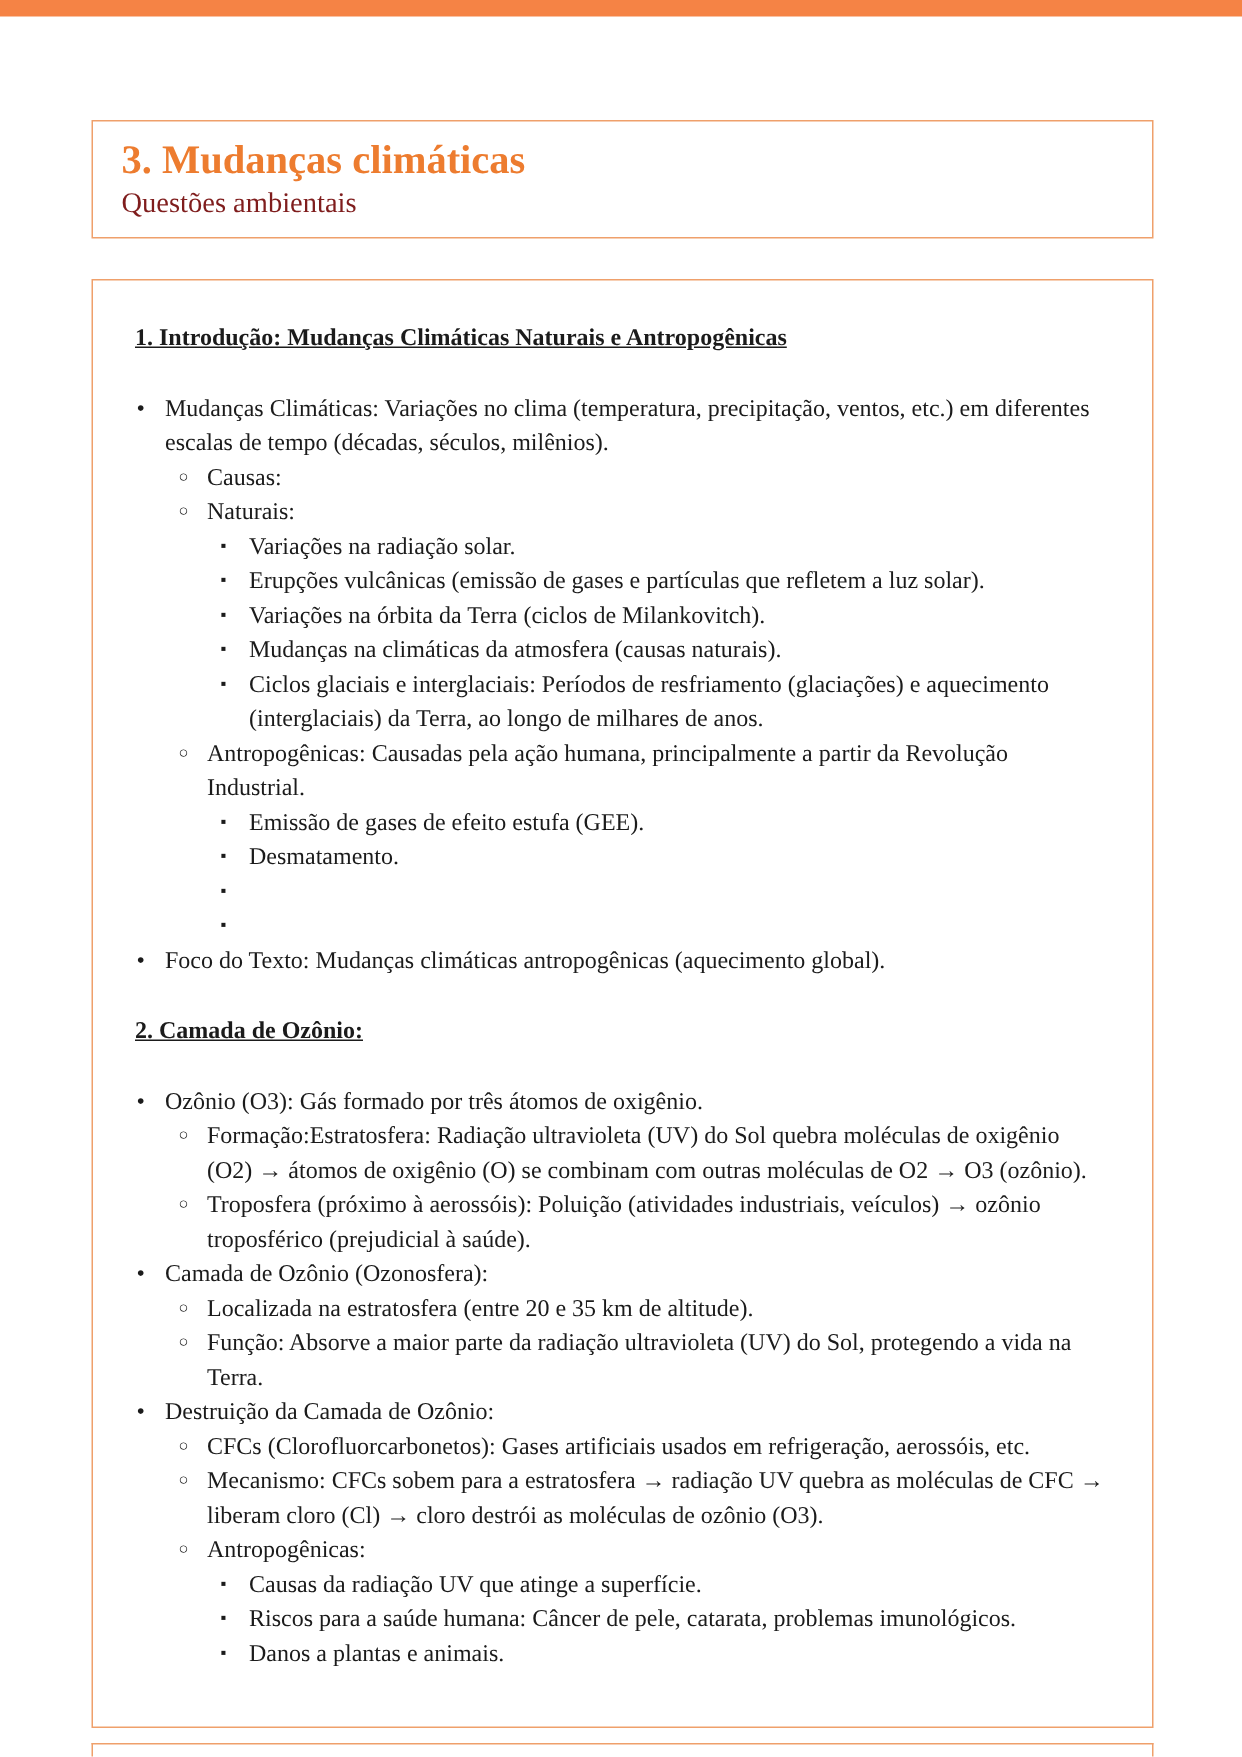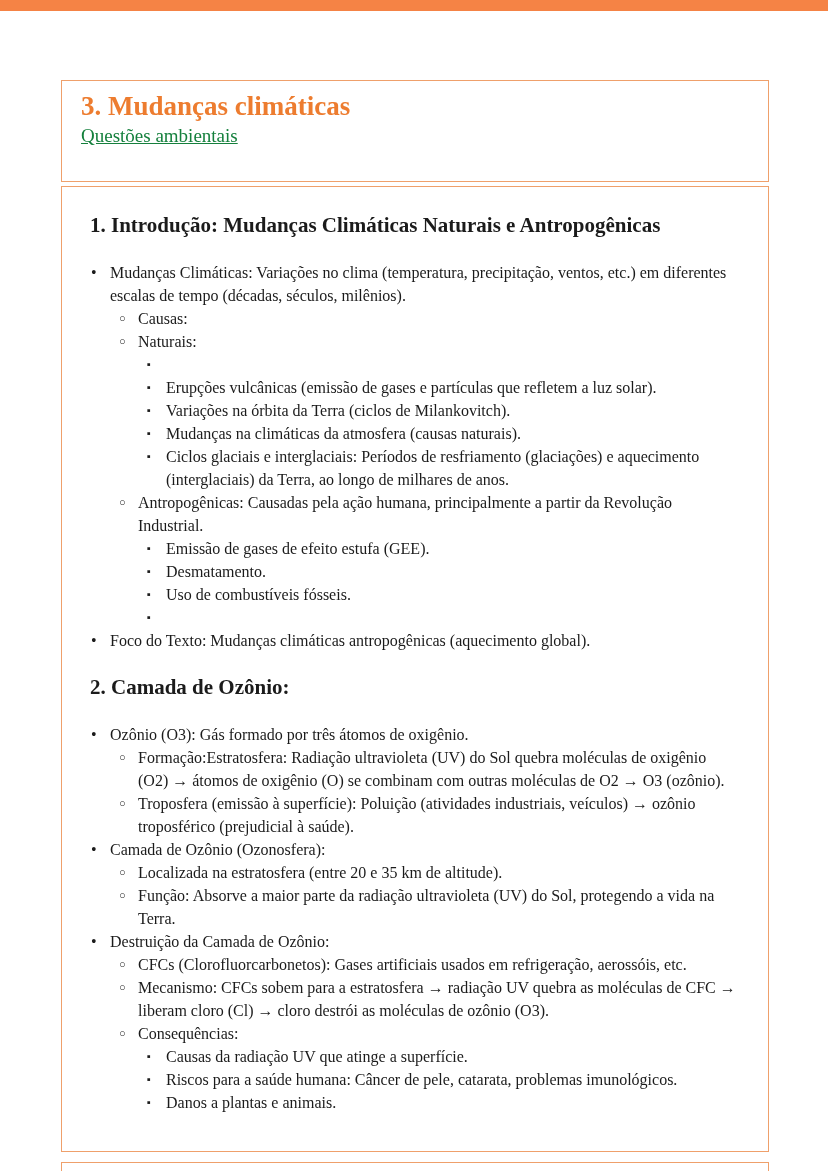--- a/index.html
+++ b/index.html
@@ -19,46 +19,46 @@
   }
   .card {
     position: absolute;
     left: 61px;
     width: 708px;
     background: #ffffff;
     border: 1px solid var(--accent-border, #efa06b);
   }
   .header-card {
     top: 80px;
-    height: 102px;
+    height: 79px;
     padding: 9px 19px 0 19px;
   }
   .header-title {
     font-size: 27px;
     font-weight: bold;
     color: var(--title, #ed7c2f);
     line-height: 1.25;
   }
   .header-subtitle {
     font-size: 19px;
-    color: #15803d;
+    color: #7f1d1d;
     line-height: 1.2;
     margin-top: 1px;
-    text-decoration: underline;
   }
   .content-card {
     top: 186px;
     height: 966px;
     padding: 27px 28px 0 28px;
   }
   .section-heading {
-    font-size: 21px;
+    font-size: 16px;
     font-weight: bold;
     line-height: 23px;
     margin-bottom: 24px;
+    text-decoration: underline;
   }
   .section-heading:not(:first-child) { margin-top: 24px; }
   .li {
     display: flex;
     font-size: 16px;
     line-height: 23px;
   }
   .bullet {
     flex: 0 0 19px;
     line-height: 23px;
@@ -95,20 +95,21 @@
       <div class="li lvl2">
         <span class="bullet">○</span>
         <span class="li-text">Causas:</span>
       </div>
       <div class="li lvl2">
         <span class="bullet">○</span>
         <span class="li-text">Naturais:</span>
       </div>
       <div class="li lvl3">
         <span class="bullet">▪</span>
+        <span class="li-text">Variações na radiação solar.</span>
       </div>
       <div class="li lvl3">
         <span class="bullet">▪</span>
         <span class="li-text">Erupções vulcânicas (emissão de gases e partículas que refletem a luz solar).</span>
       </div>
       <div class="li lvl3">
         <span class="bullet">▪</span>
         <span class="li-text">Variações na órbita da Terra (ciclos de Milankovitch).</span>
       </div>
       <div class="li lvl3">
@@ -126,41 +127,40 @@
       <div class="li lvl3">
         <span class="bullet">▪</span>
         <span class="li-text">Emissão de gases de efeito estufa (GEE).</span>
       </div>
       <div class="li lvl3">
         <span class="bullet">▪</span>
         <span class="li-text">Desmatamento.</span>
       </div>
       <div class="li lvl3">
         <span class="bullet">▪</span>
-        <span class="li-text">Uso de combustíveis fósseis.</span>
       </div>
       <div class="li lvl3">
         <span class="bullet">▪</span>
       </div>
       <div class="li lvl1">
         <span class="bullet">•</span>
         <span class="li-text">Foco do Texto: Mudanças climáticas antropogênicas (aquecimento global).</span>
       </div>
       <div class="section-heading">2. Camada de Ozônio:</div>
       <div class="li lvl1">
         <span class="bullet">•</span>
         <span class="li-text">Ozônio (O3): Gás formado por três átomos de oxigênio.</span>
       </div>
       <div class="li lvl2">
         <span class="bullet">○</span>
         <span class="li-text">Formação:Estratosfera: Radiação ultravioleta (UV) do Sol quebra moléculas de oxigênio (O2) → átomos de oxigênio (O) se combinam com outras moléculas de O2 → O3 (ozônio).</span>
       </div>
       <div class="li lvl2">
         <span class="bullet">○</span>
-        <span class="li-text">Troposfera (emissão à superfície): Poluição (atividades industriais, veículos) → ozônio troposférico (prejudicial à saúde).</span>
+        <span class="li-text">Troposfera (próximo à aerossóis): Poluição (atividades industriais, veículos) → ozônio troposférico (prejudicial à saúde).</span>
       </div>
       <div class="li lvl1">
         <span class="bullet">•</span>
         <span class="li-text">Camada de Ozônio (Ozonosfera):</span>
       </div>
       <div class="li lvl2">
         <span class="bullet">○</span>
         <span class="li-text">Localizada na estratosfera (entre 20 e 35 km de altitude).</span>
       </div>
       <div class="li lvl2">
@@ -174,21 +174,21 @@
       <div class="li lvl2">
         <span class="bullet">○</span>
         <span class="li-text">CFCs (Clorofluorcarbonetos): Gases artificiais usados em refrigeração, aerossóis, etc.</span>
       </div>
       <div class="li lvl2">
         <span class="bullet">○</span>
         <span class="li-text">Mecanismo: CFCs sobem para a estratosfera → radiação UV quebra as moléculas de CFC → liberam cloro (Cl) → cloro destrói as moléculas de ozônio (O3).</span>
       </div>
       <div class="li lvl2">
         <span class="bullet">○</span>
-        <span class="li-text">Consequências:</span>
+        <span class="li-text">Antropogênicas:</span>
       </div>
       <div class="li lvl3">
         <span class="bullet">▪</span>
         <span class="li-text">Causas da radiação UV que atinge a superfície.</span>
       </div>
       <div class="li lvl3">
         <span class="bullet">▪</span>
         <span class="li-text">Riscos para a saúde humana: Câncer de pele, catarata, problemas imunológicos.</span>
       </div>
       <div class="li lvl3">

